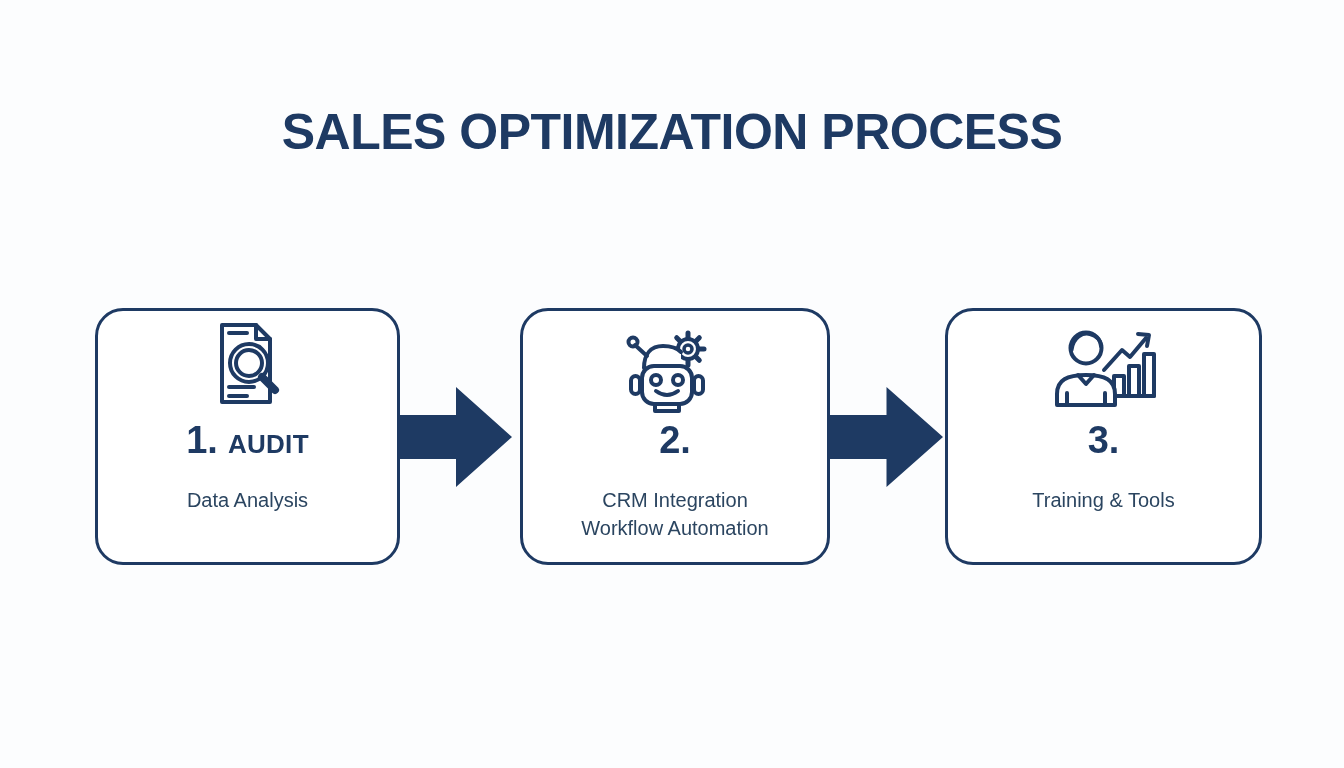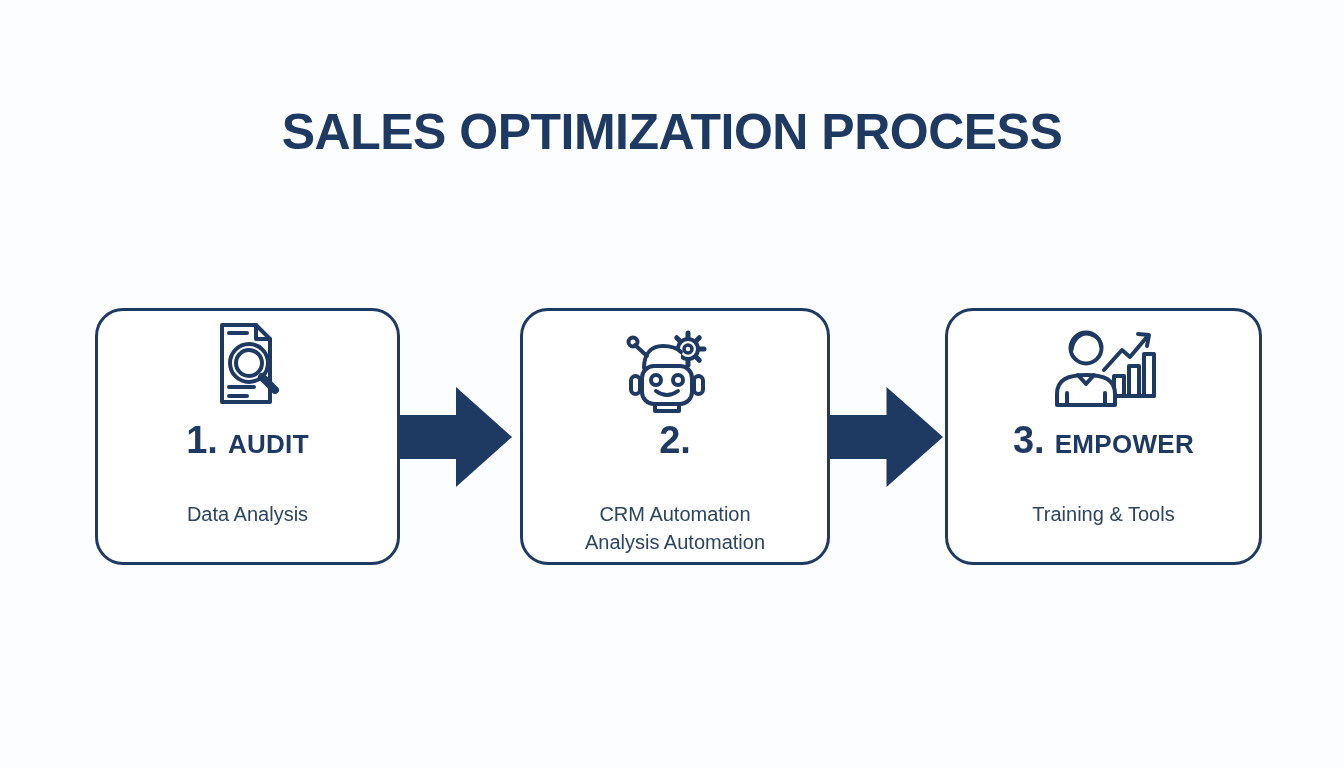--- a/index.html
+++ b/index.html
@@ -58,21 +58,21 @@
     display: flex;
     align-items: baseline;
     gap: 10px;
     color: var(--navy, #1e3a63);
     font-weight: bold;
     white-space: nowrap;
   }
   .step-heading .num   { font-size: 38px; }
   .step-heading .label { font-size: 26px; letter-spacing: 0.3px; }
   .step-details {
-    margin-top: 38px;
+    margin-top: 24px;
     text-align: center;
     color: var(--text-secondary, #2b4560);
     font-size: 20px;
     line-height: 28px;
   }
   .connector {
     position: absolute;
     top: 387px;
     height: 100px;
   }
@@ -149,22 +149,22 @@
 
       <rect x="32" y="82" width="24" height="7" class="icon-stroke"></rect>
 
       <line x1="12" y1="23" x2="24" y2="34" class="icon-stroke"></line>
       <circle cx="10" cy="20" r="4.5" class="icon-stroke"></circle>
     </svg>
     <div class="step-heading">
       <span class="num">2.</span>
     </div>
     <div class="step-details">
-      <div>CRM Automation</div>
-      <div>Analysis Automation</div>
+      <div>CRM Integration</div>
+      <div>Workflow Automation</div>
     </div>
   </section>
 
   <svg class="connector connector-2" viewBox="0 0 112 100" preserveAspectRatio="none">
     <polygon points="0,28 56,28 56,0 112,50 56,100 56,72 0,72" fill="var(--navy,#1e3a63)"></polygon>
   </svg>
 
   <section class="step step-3">
     <svg class="step-icon" viewBox="0 0 104 92">
 
@@ -179,20 +179,19 @@
 
       <circle cx="34" cy="26" r="15.5" fill="var(--box-background,#fff)" stroke="var(--navy,#1e3a63)" stroke-width="4"></circle>
       <path d="M 19.5 28 C 21 15 31 10 38 12 C 44 13.5 48.5 18 49 24" class="icon-stroke"></path>
       <path d="M 5 83 L 5 72 C 5 58 15 53 34 53 C 53 53 63 58 63 72 L 63 83 Z" fill="var(--box-background,#fff)" stroke="var(--navy,#1e3a63)" stroke-width="4" stroke-linejoin="round"></path>
       <path d="M 26 53 L 34 62 L 42 53" class="icon-stroke"></path>
       <path d="M 15 71 V 83" class="icon-stroke"></path>
       <path d="M 53 71 V 83" class="icon-stroke"></path>
     </svg>
     <div class="step-heading">
       <span class="num">3.</span>
-      <span class="label">EMPOWER</span>
     </div>
     <div class="step-details">
       <div>Training &amp; Tools</div>
     </div>
   </section>
 
 </div>
 
 </body></html>

